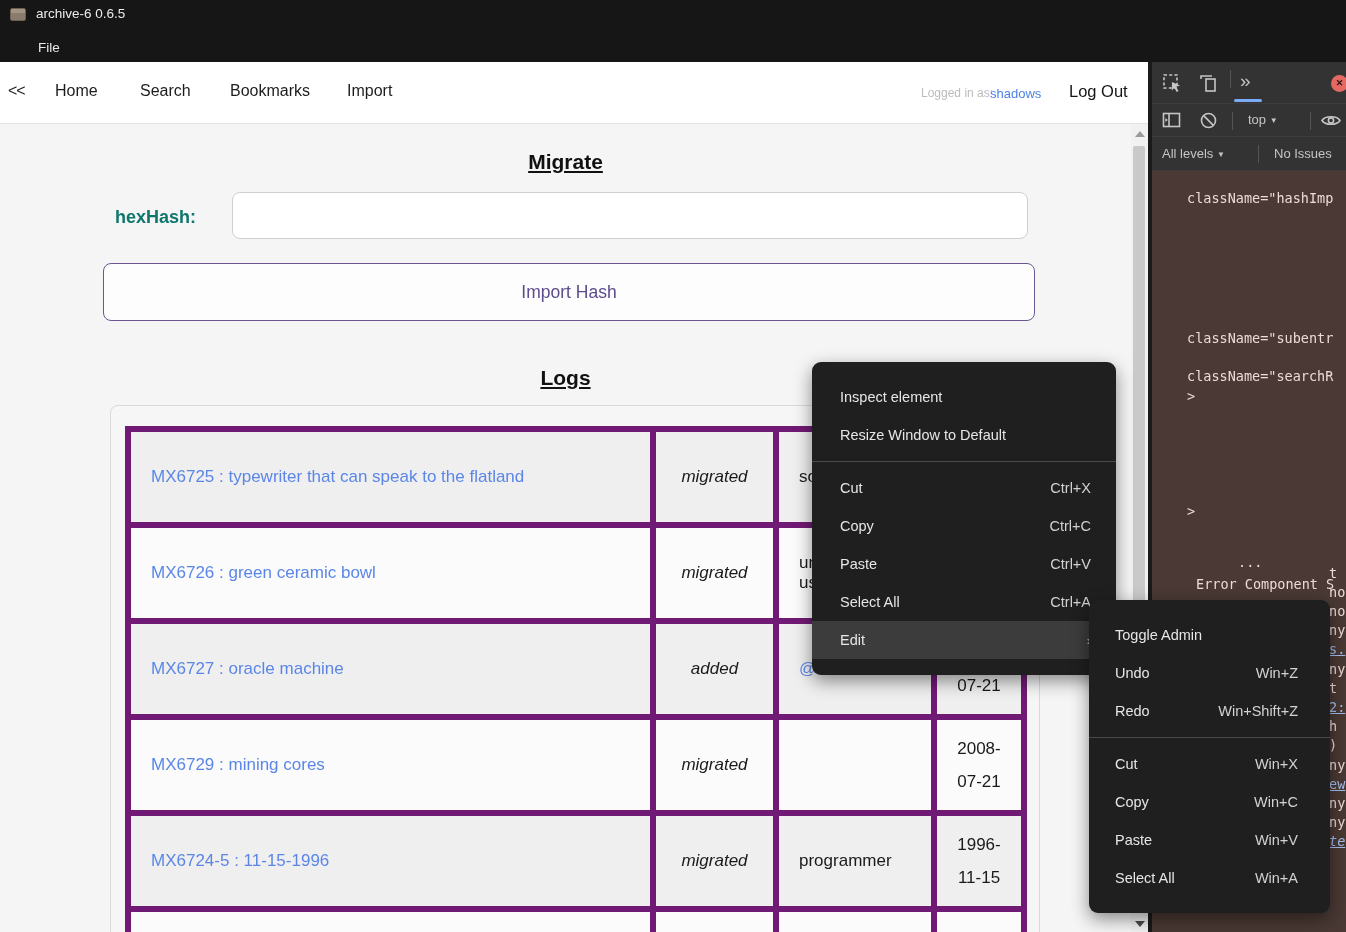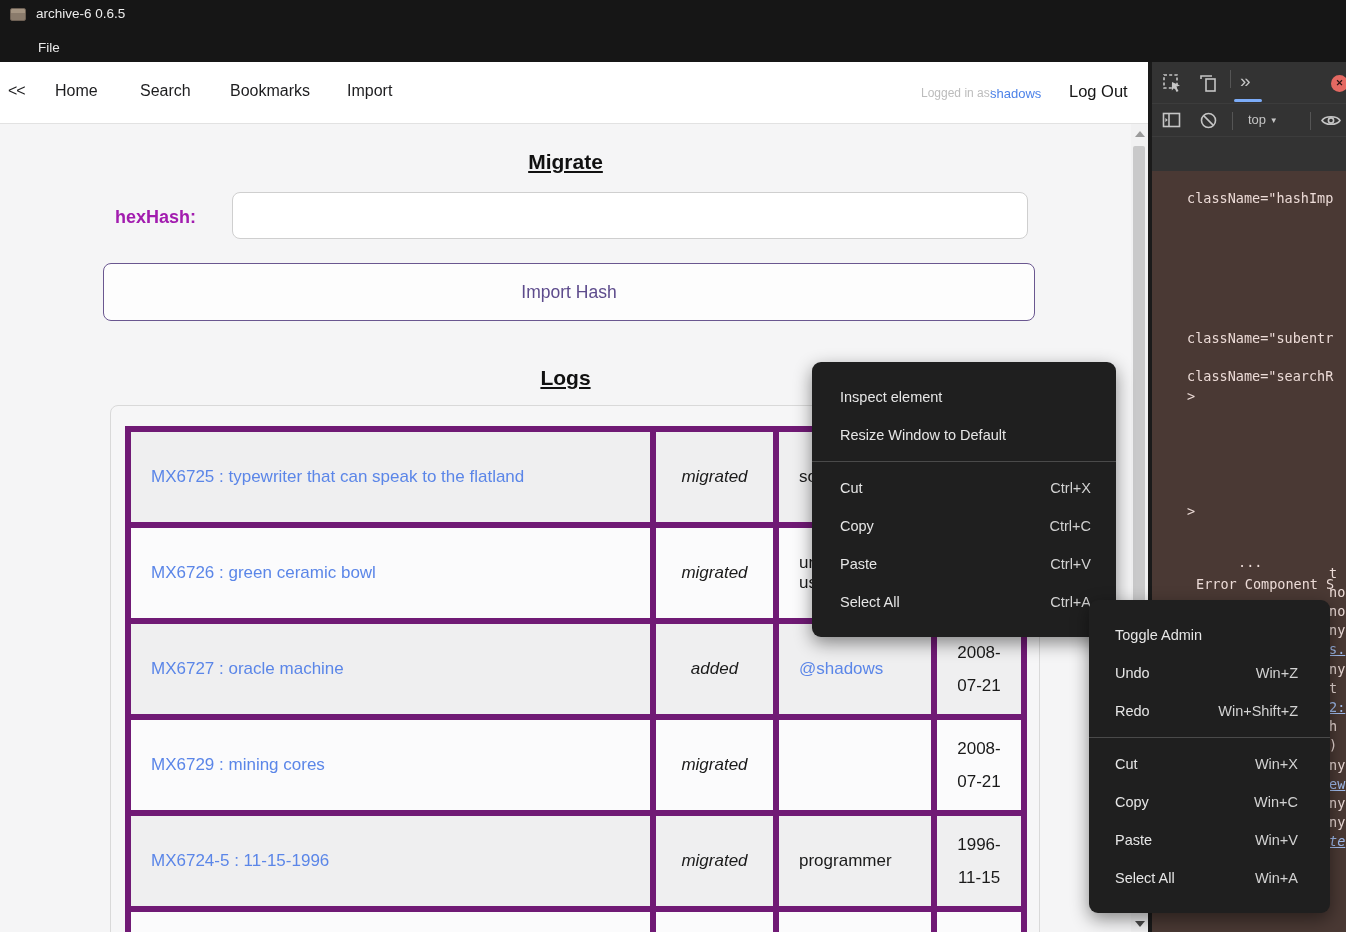--- a/index.html
+++ b/index.html
@@ -18,21 +18,21 @@
   .navbar { position:absolute; left:0; top:62px; width:1148px; height:62px; background:#ffffff; border-bottom:1px solid #e2e2e2; z-index:2; }
   .nav-item { position:absolute; top:20px; font-size:16px; color:#1d1d1f; cursor:default; }
   .nav-collapse { position:absolute; left:8px; top:20px; font-size:16px; color:#1d1d1f; letter-spacing:-1px; }
   .login-label { position:absolute; left:921px; top:24px; font-size:12px; color:#bcbcbc; }
   .login-user  { position:absolute; left:990px; top:24px; font-size:13px; color:#4d82e8; }
   .logout      { position:absolute; left:1069px; top:20px; font-size:16.5px; color:#161616; }
   
   .content { position:absolute; left:0; top:124px; width:1131px; height:808px; background:#f5f5f6; overflow:hidden; z-index:1; }
   .h-main { position:absolute; left:0; width:1131px; text-align:center; font-size:21px; font-weight:bold; color:#111; }
   .h-main span { text-decoration:underline; }
-  .hexhash-label { position:absolute; left:115px; top:83px; font-size:18px; font-weight:bold; color:#a21caf; }
+  .hexhash-label { position:absolute; left:115px; top:83px; font-size:18px; font-weight:bold; color:#0f766e; }
   .hexhash-input { position:absolute; left:232px; top:68px; width:796px; height:47px; background:#fff;
     border:1px solid #cfcfcf; border-radius:8px; font-size:16px; padding:0 12px; outline:none; }
   .import-btn { position:absolute; left:103px; top:139px; width:932px; height:58px; background:#fdfdfd;
     border:1px solid #6a5790; border-radius:8px; color:#5d4b8c; font-size:17.5px; font-family:"Liberation Sans",sans-serif; cursor:pointer; }
   .table-wrap { position:absolute; left:110px; top:281px; width:930px; height:720px;
     border:1px solid #d9d9d9; border-radius:8px; background:#f6f6f7; }
   table.logs { position:absolute; left:14px; top:20px; width:896px; border-collapse:collapse; table-layout:fixed; }
   table.logs td { border:6px solid #701a75; height:96px; font-size:17px; color:#1a1a1a; overflow:hidden; }
   table.logs tr:nth-child(odd) td { background:#efeff0; }
   table.logs tr:nth-child(even) td { background:#fbfbfc; }
@@ -207,20 +207,28 @@
       </div>
       <div class="dt-sep" style="left:158px;"></div>
       <span class="icon" style="left:168px; top:9px;">
         <svg width="22" height="15" viewBox="0 0 22 15">
           <path d="M2 7.5 C5 2.5, 17 2.5, 20 7.5 C17 12.5, 5 12.5, 2 7.5 Z" fill="none" stroke="#c5c5c5" stroke-width="1.6"></path>
           <circle cx="11" cy="7.5" r="2.6" fill="none" stroke="#c5c5c5" stroke-width="1.6"></circle>
         </svg>
       </span>
     </div>
 
+    <div class="dt-row dt-bar3">
+      <div class="dt-text" style="left:10px; top:9px;">
+        <span>All levels</span>
+        <span class="dt-caret">▼</span>
+      </div>
+      <div class="dt-sep" style="left:106px;"></div>
+      <div class="dt-text" style="left:122px; top:9px;">No Issues</div>
+    </div>
 
     <div class="dt-console"></div>
   </div>
 
   <div id="console-layer">
       <span class="con-msg" style="left: 1187px; top: 190px;">className="hashImp</span>
       <span class="con-msg" style="left: 1187px; top: 330px;">className="subentr</span>
       <span class="con-msg" style="left: 1187px; top: 368px;">className="searchR</span>
       <span class="con-msg" style="left: 1187px; top: 388px;">&gt;</span>
       <span class="con-msg" style="left: 1187px; top: 503px;">&gt;</span>
@@ -260,20 +268,24 @@
         <span class="mi-shortcut">Ctrl+C</span>
       </div>
       <div class="menu-item">
         <span class="mi-label">Paste</span>
         <span class="mi-shortcut">Ctrl+V</span>
       </div>
       <div class="menu-item">
         <span class="mi-label">Select All</span>
         <span class="mi-shortcut">Ctrl+A</span>
       </div>
+      <div class="menu-item hl">
+        <span class="mi-label">Edit</span>
+        <span class="mi-chevron">›</span>
+      </div>
     </div>
 
   <div id="edit-submenu" class="ctx-menu">
       <div class="menu-item">
         <span class="mi-label">Toggle Admin</span>
       </div>
       <div class="menu-item">
         <span class="mi-label">Undo</span>
         <span class="mi-shortcut">Win+Z</span>
       </div>

